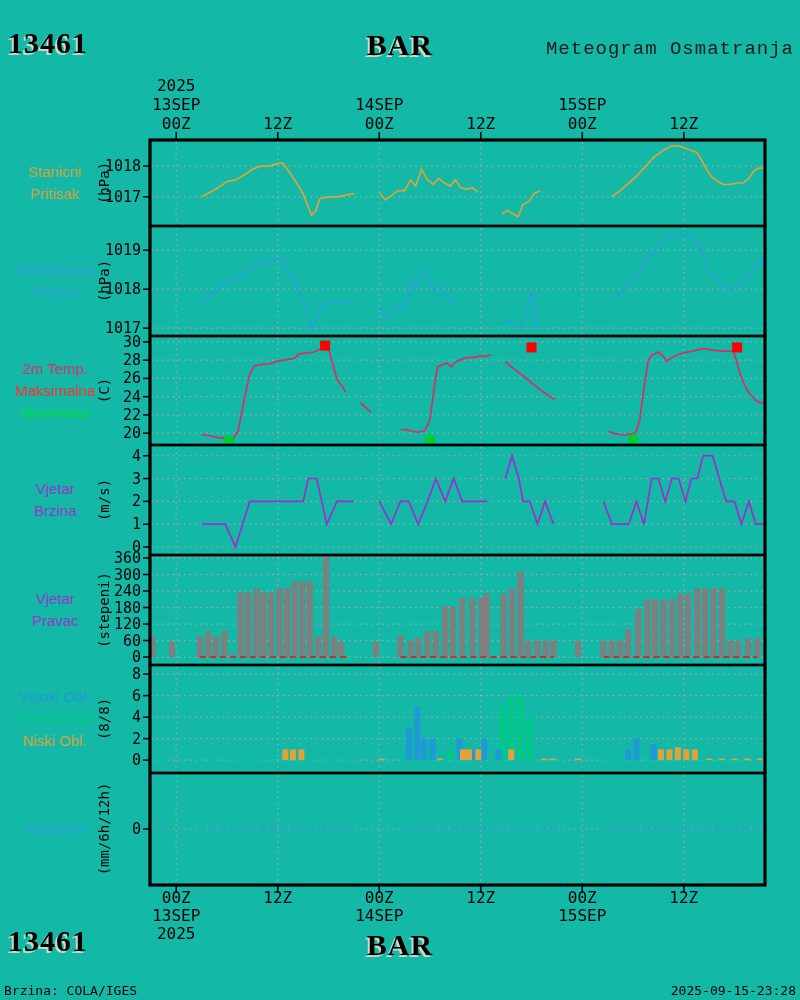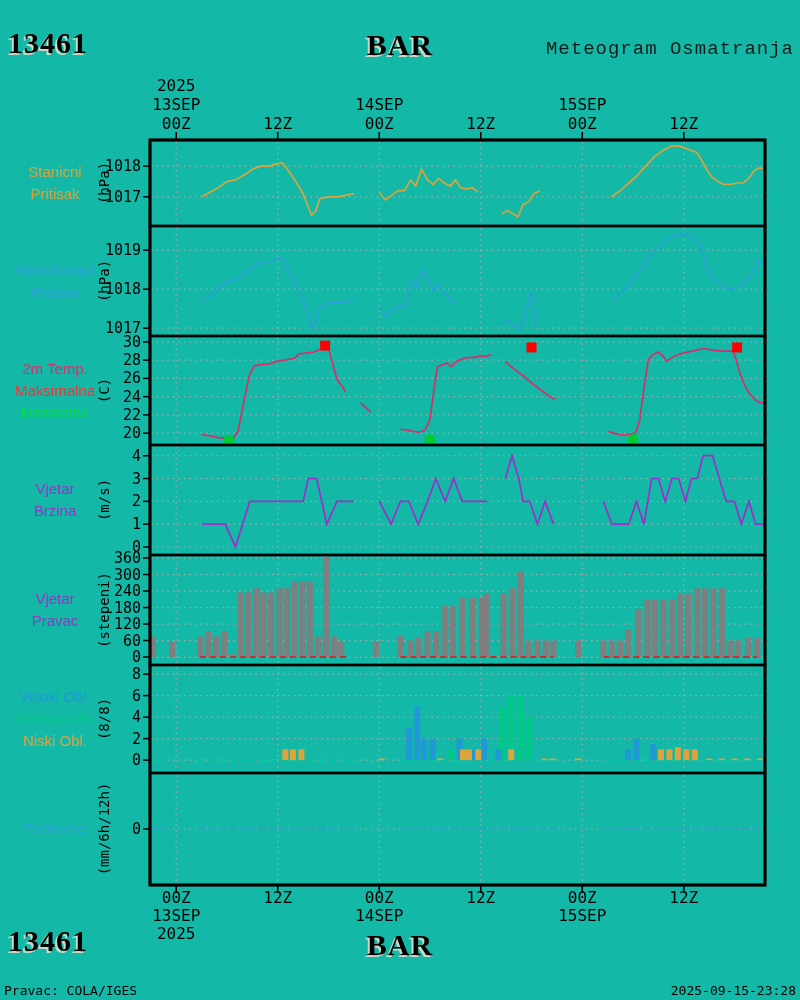--- a/index.html
+++ b/index.html
@@ -352,15 +352,15 @@
       <text x="379.25034387895465" y="903" text-anchor="middle" font-family="&quot;DejaVu Sans Mono&quot;, monospace" font-size="16px" fill="#000">00Z</text>
       <text x="379.25034387895465" y="921" text-anchor="middle" font-family="&quot;DejaVu Sans Mono&quot;, monospace" font-size="16px" fill="#000">14SEP</text>
       <text x="480.7634112792298" y="903" text-anchor="middle" font-family="&quot;DejaVu Sans Mono&quot;, monospace" font-size="16px" fill="#000">12Z</text>
       <text x="582.2764786795049" y="903" text-anchor="middle" font-family="&quot;DejaVu Sans Mono&quot;, monospace" font-size="16px" fill="#000">00Z</text>
       <text x="582.2764786795049" y="921" text-anchor="middle" font-family="&quot;DejaVu Sans Mono&quot;, monospace" font-size="16px" fill="#000">15SEP</text>
       <text x="683.78954607978" y="903" text-anchor="middle" font-family="&quot;DejaVu Sans Mono&quot;, monospace" font-size="16px" fill="#000">12Z</text>
     </svg>
 
   <div class="station-title bottom-left">13461</div>
   <div class="station-title bottom-center">BAR</div>
-  <div class="footer footer-left">Pravac: COLA/IGES</div>
+  <div class="footer footer-left">Brzina: COLA/IGES</div>
   <div class="footer footer-right">2025-09-15-23:28</div>
 </div>
 
 </body></html>

